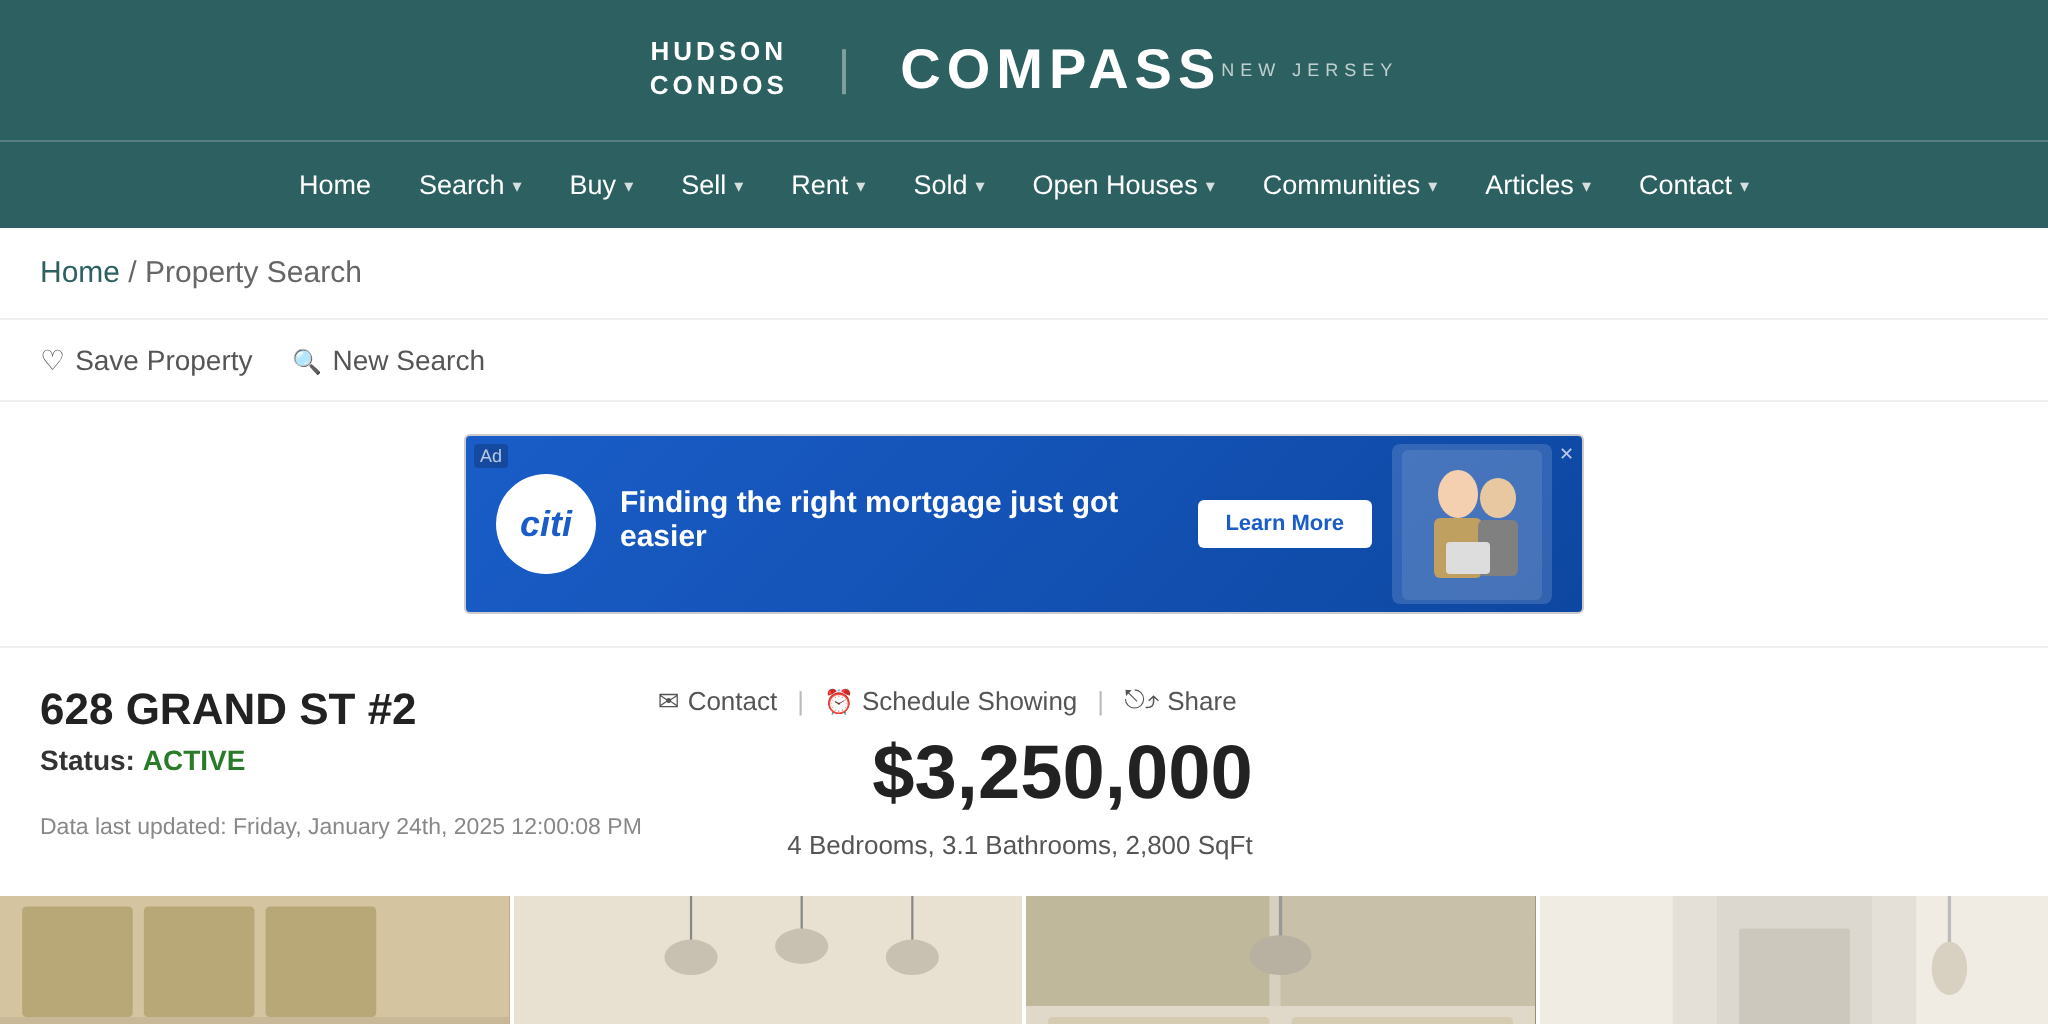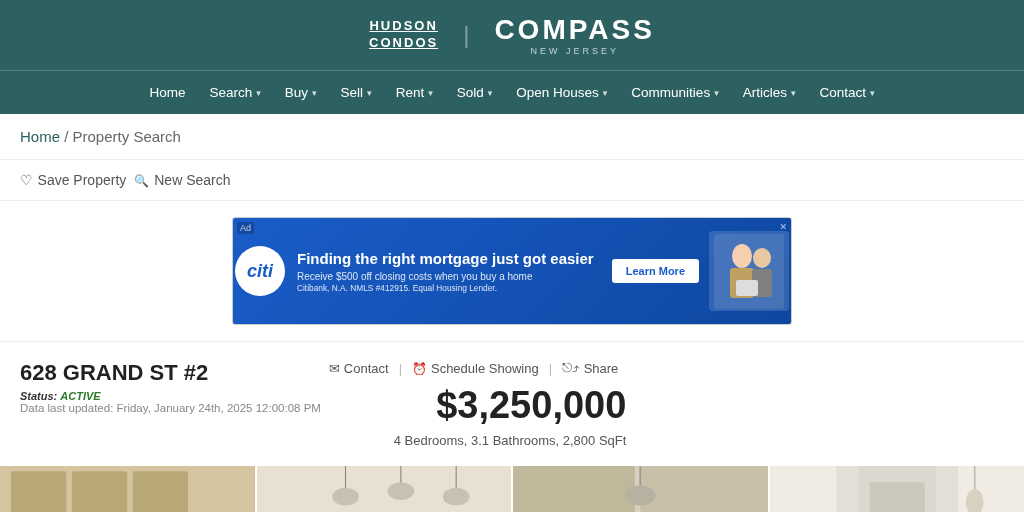--- a/index.html
+++ b/index.html
@@ -22,31 +22,30 @@
       left: 50%;
       transform: translateX(-50%);
     }
     .hudson-logo {
       text-align: center;
       color: #fff;
       font-size: 13px;
       font-weight: bold;
       letter-spacing: 2px;
       line-height: 1.3;
-      text-decoration: underline;
     }
     .hudson-logo span { display: block; }
     .divider-logo {
       color: rgba(255,255,255,0.4);
       font-size: 24px;
       margin: 0 5px;
     }
     .compass-logo {
       display: flex;
-      flex-direction: column;
+      flex-direction: row;
       align-items: center;
     }
     .compass-name {
       color: #fff;
       font-size: 28px;
       font-weight: bold;
       letter-spacing: 3px;
     }
     .compass-sub {
       color: rgba(255,255,255,0.7);
@@ -98,21 +97,21 @@
     .breadcrumb a {
       color: #2d6060;
       text-decoration: none;
     }
 
     
     .action-bar {
       padding: 12px 20px;
       display: flex;
       align-items: center;
-      gap: 8px;
+      gap: 20px;
       border-bottom: 1px solid #eee;
     }
     .action-btn {
       display: flex;
       align-items: center;
       gap: 5px;
       font-size: 14px;
       color: #555;
       cursor: pointer;
       background: none;
@@ -121,26 +120,26 @@
 
     
     .ad-container {
       display: flex;
       justify-content: center;
       padding: 16px 20px;
       border-bottom: 1px solid #eee;
     }
     .ad-banner {
       width: 560px;
-      height: 108px;
+      height: 90px;
       background: linear-gradient(135deg, #1a5dc8 0%, #0d47a1 100%);
       border-radius: 3px;
       display: flex;
       align-items: center;
-      padding: 10px 2px;
+      padding: 10px 15px;
       position: relative;
       overflow: hidden;
       border: 1px solid #ccc;
     }
     .ad-tag {
       position: absolute;
       top: 4px;
       left: 4px;
       font-size: 9px;
       color: rgba(255,255,255,0.7);
@@ -220,24 +219,23 @@
       font-weight: bold;
       color: #222;
       margin-bottom: 4px;
     }
     .property-city {
       font-size: 14px;
       color: #555;
       margin-bottom: 6px;
     }
     .property-status {
-      font-size: 11px;
+      font-size: 14px;
       color: #333;
-      margin-bottom: 0;
-      font-style: italic;
+      margin-bottom: 20px;
     }
     .status-active {
       color: #2a7a2a;
       font-weight: bold;
     }
     .property-updated {
       font-size: 11.5px;
       color: #888;
     }
     .property-right {
@@ -385,21 +383,20 @@
   </button>
 </div>
 
 <div class="ad-container">
   <div class="ad-banner">
     <span class="ad-tag">Ad</span>
     <span class="ad-close">✕</span>
     <div class="citi-logo">citi</div>
     <div class="ad-text-area">
       <div class="ad-headline">Finding the right mortgage just got easier</div>
-      <div class="ad-body">Receive $500 off closing costs when you buy a home<br><small>Citibank, N.A. NMLS #412915. Equal Housing Lender.</small></div>
     </div>
     <button class="learn-more-btn">Learn More</button>
     <div class="ad-person">
 
       <svg width="70" height="75" viewBox="0 0 70 75">
         <rect width="70" height="75" fill="rgba(255,255,255,0.1)" rx="3"></rect>
 
         <ellipse cx="28" cy="22" rx="10" ry="12" fill="#f4d0b0"></ellipse>
         <rect x="16" y="34" width="24" height="30" fill="#c0a060" rx="3"></rect>
         <ellipse cx="48" cy="24" rx="9" ry="10" fill="#e8c8a0"></ellipse>

